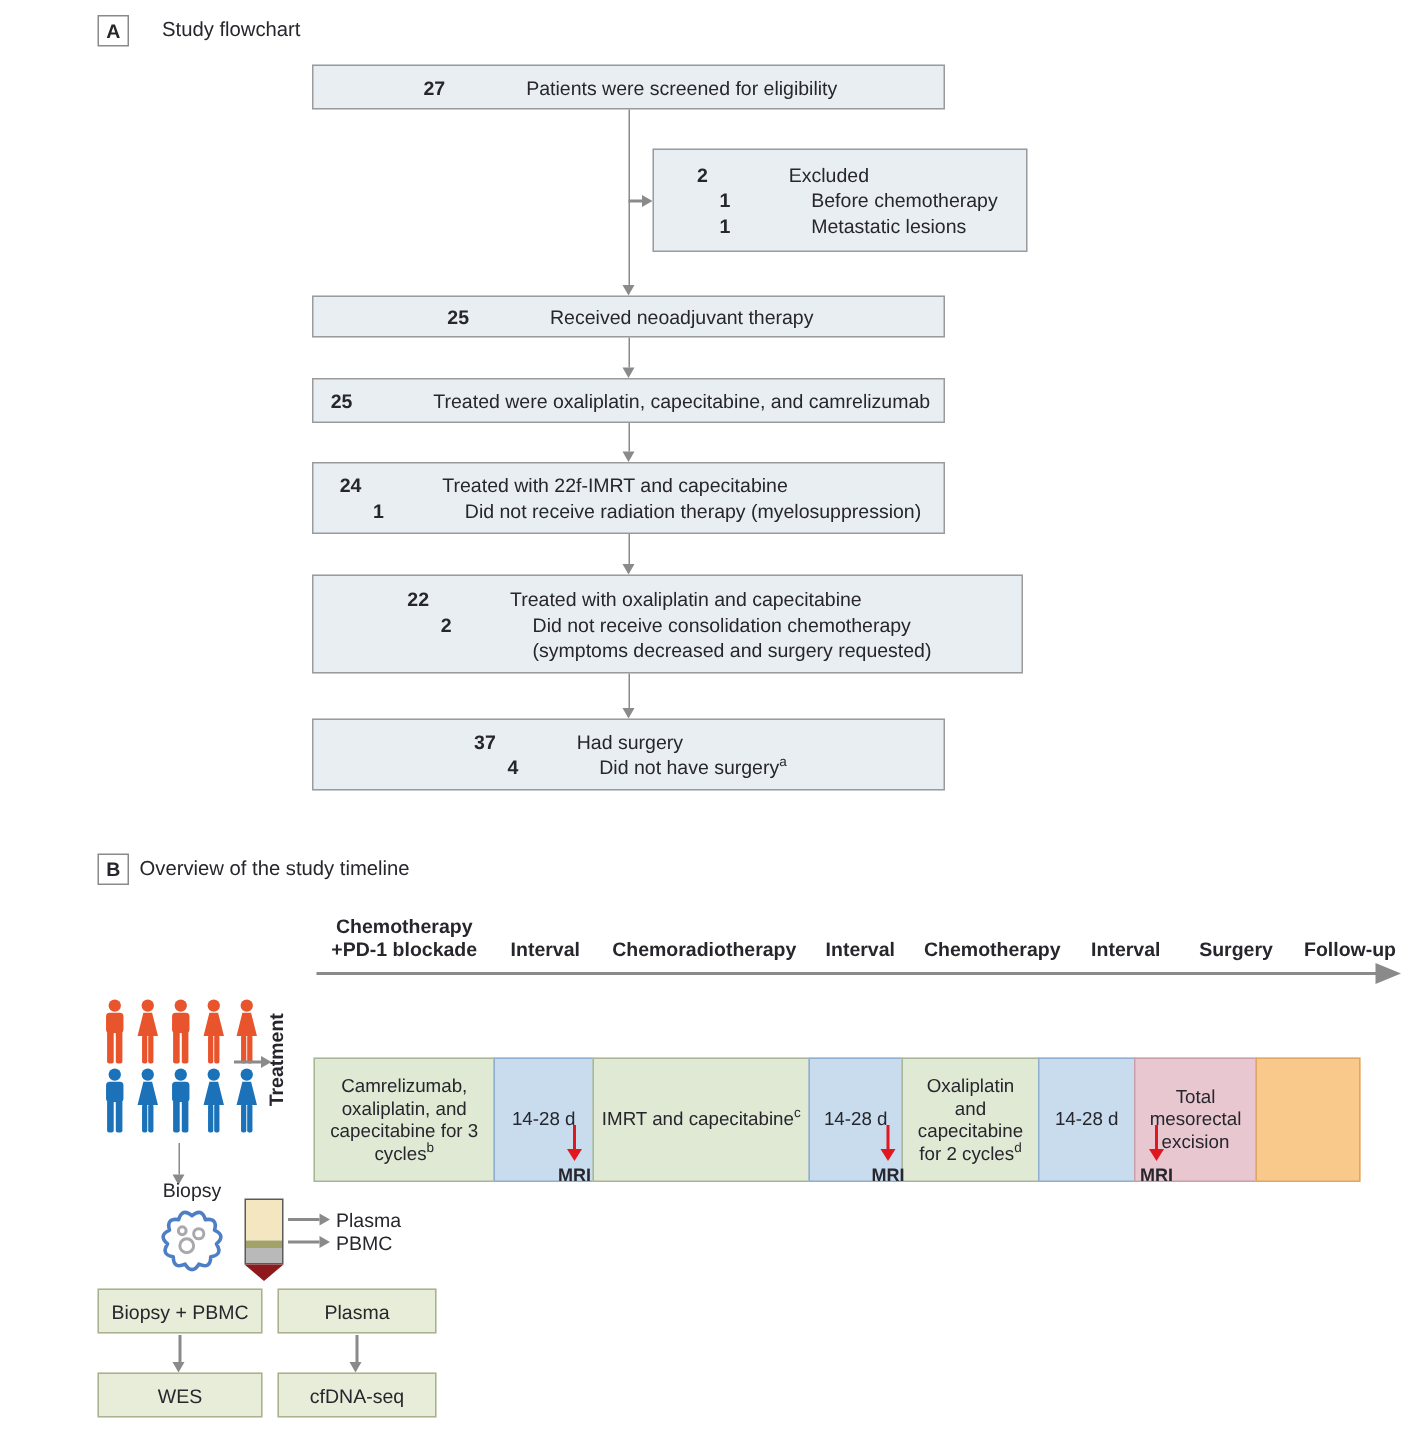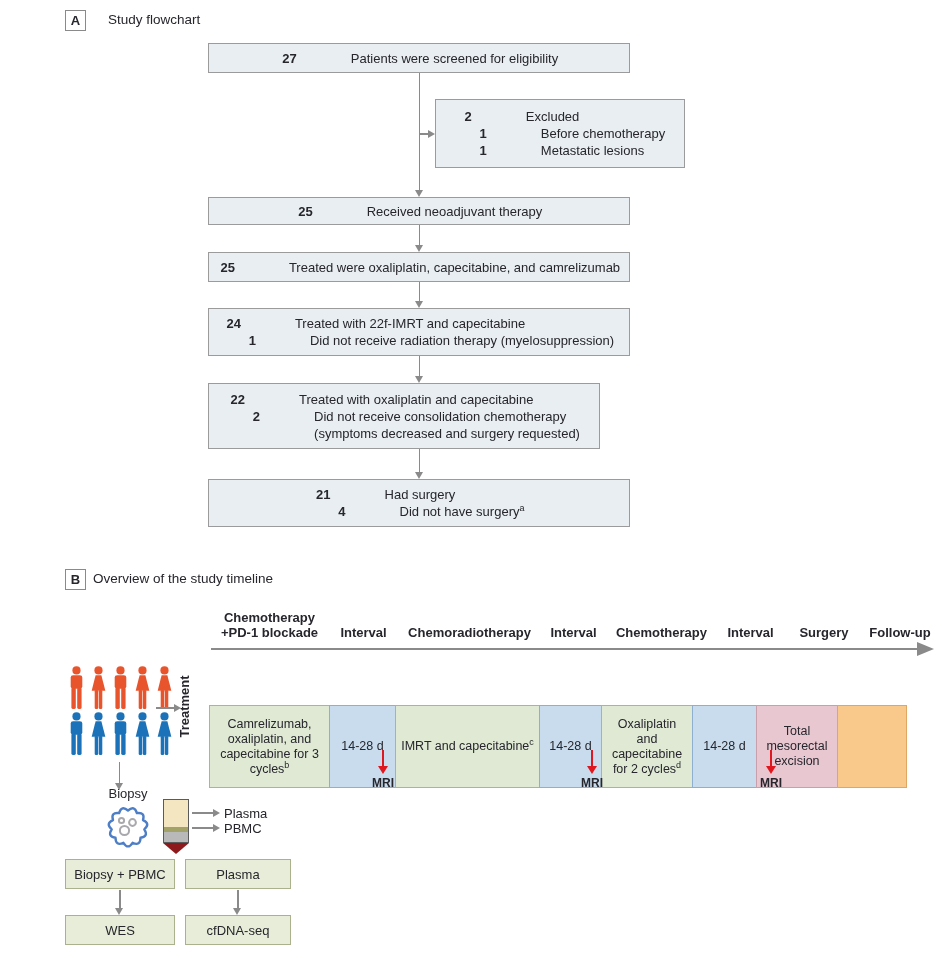--- a/index.html
+++ b/index.html
@@ -124,40 +124,40 @@
           <div class="fline">
             <span class="fnum">24</span>
             <span class="ftext">Treated with 22f-IMRT and capecitabine</span>
           </div>
           <div class="fline find">
             <span class="fnum">1</span>
             <span class="ftext">Did not receive radiation therapy (myelosuppression)</span>
           </div>
         </div>
       </div>
-      <div class="abs flowbox" style="left: 208px; top: 383px; width: 392px; height: 66px;">
+      <div class="abs flowbox" style="left: 208px; top: 383px; width: 474px; height: 66px;">
         <div class="flowlines">
           <div class="fline">
             <span class="fnum">22</span>
             <span class="ftext">Treated with oxaliplatin and capecitabine</span>
           </div>
           <div class="fline find">
             <span class="fnum">2</span>
             <span class="ftext">Did not receive consolidation chemotherapy</span>
           </div>
           <div class="fline find">
             <span class="fnum"></span>
             <span class="ftext">(symptoms decreased and surgery requested)</span>
           </div>
         </div>
       </div>
       <div class="abs flowbox" style="left: 208px; top: 479px; width: 422px; height: 48px;">
         <div class="flowlines">
           <div class="fline">
-            <span class="fnum">21</span>
+            <span class="fnum">37</span>
             <span class="ftext">Had surgery</span>
           </div>
           <div class="fline find">
             <span class="fnum">4</span>
             <span class="ftext">Did not have surgery<sup>a</sup></span>
           </div>
         </div>
       </div>
     </div>
 

